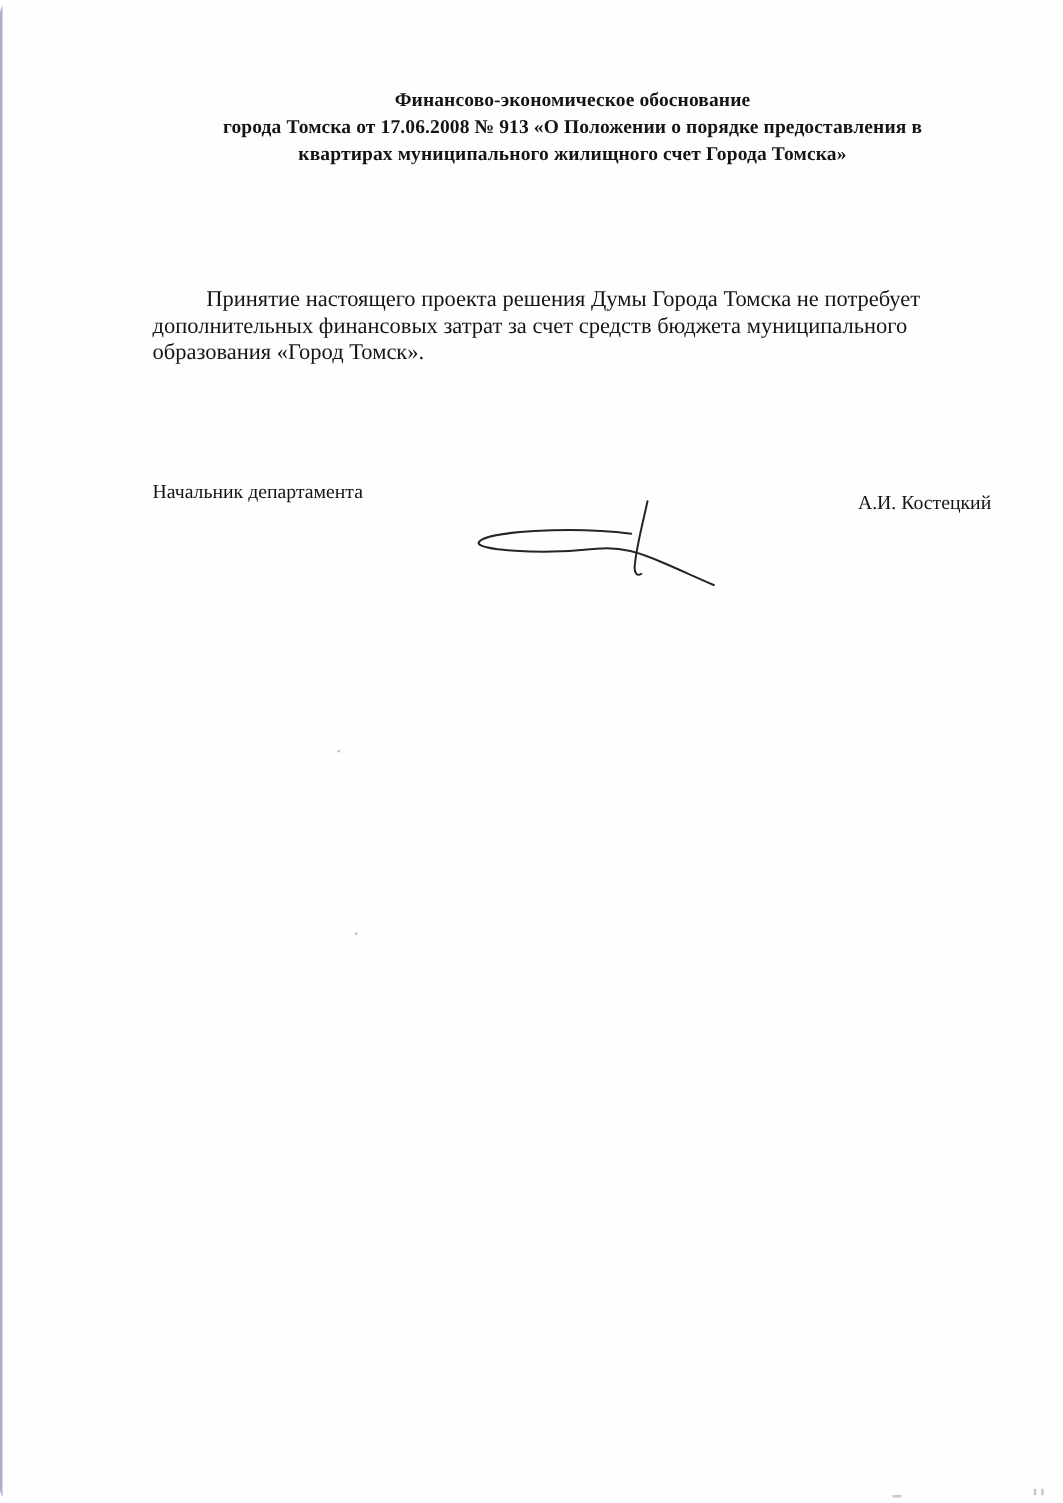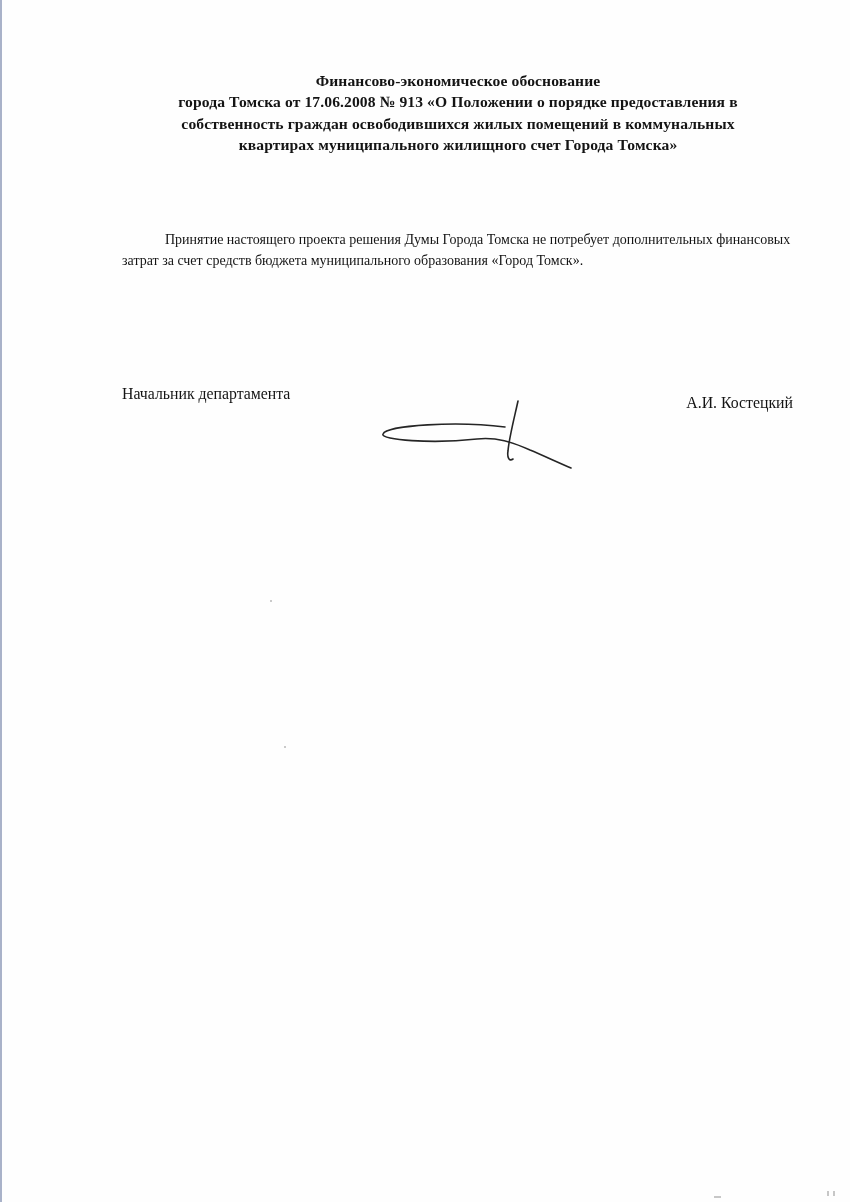--- a/index.html
+++ b/index.html
@@ -5,20 +5,21 @@
   * { margin: 0; padding: 0; box-sizing: border-box; }
   html, body { background: #ffffff; }
   .page {
     position: relative;
     width: 850px;
     height: 1202px;
     background: #fefefe;
     font-family: "Liberation Serif", serif;
     color: #141414;
     overflow: hidden;
+    border-radius: 11px;
   }
   .scan-edge {
     position: absolute;
     left: 0; top: 0;
     width: 2px; height: 100%;
     background: #9aa5bf;
     opacity: 0.85;
   }
   .doc-title {
     position: absolute;
@@ -27,21 +28,21 @@
     text-align: center;
     font-weight: bold;
     font-size: 15.6px;
     line-height: 21.3px;
     letter-spacing: 0.1px;
   }
   .body-par {
     position: absolute;
     left: 122px; top: 229px;
     width: 678px;
-    font-size: 14px;
+    font-size: 18px;
     line-height: 21px;
     text-indent: 43px;
   }
   .sig-position {
     position: absolute;
     left: 122px; top: 383px;
     font-size: 15.8px;
     line-height: 21px;
   }
   .sig-name {
@@ -76,21 +77,20 @@
 </head>
 <body>
 
 <div class="page">
 
   <div class="scan-edge"></div>
 
   <div class="doc-title">
     <div>Финансово-экономическое обоснование</div>
     <div>города Томска от 17.06.2008 № 913 «О Положении о порядке предоставления в</div>
-    <div>собственность граждан освободившихся жилых помещений в коммунальных</div>
     <div>квартирах муниципального жилищного счет Города Томска»</div>
   </div>
 
   <p class="body-par">Принятие настоящего проекта решения Думы Города Томска не потребует дополнительных финансовых затрат за счет средств бюджета муниципального образования «Город Томск».</p>
 
   <div class="sig-position">
     <div>Начальник департамента</div>
   </div>
 
   <svg class="signature-svg" viewBox="0 0 205 82" aria-hidden="true">

